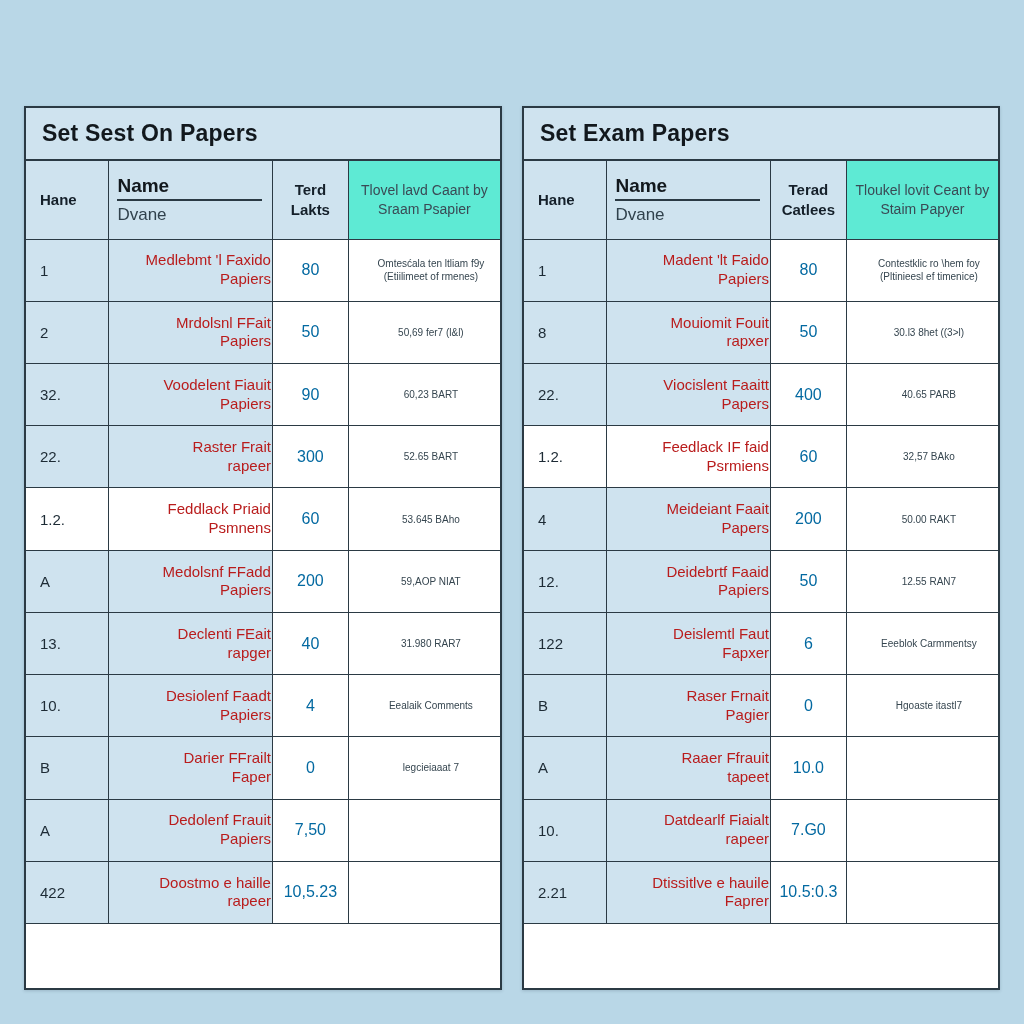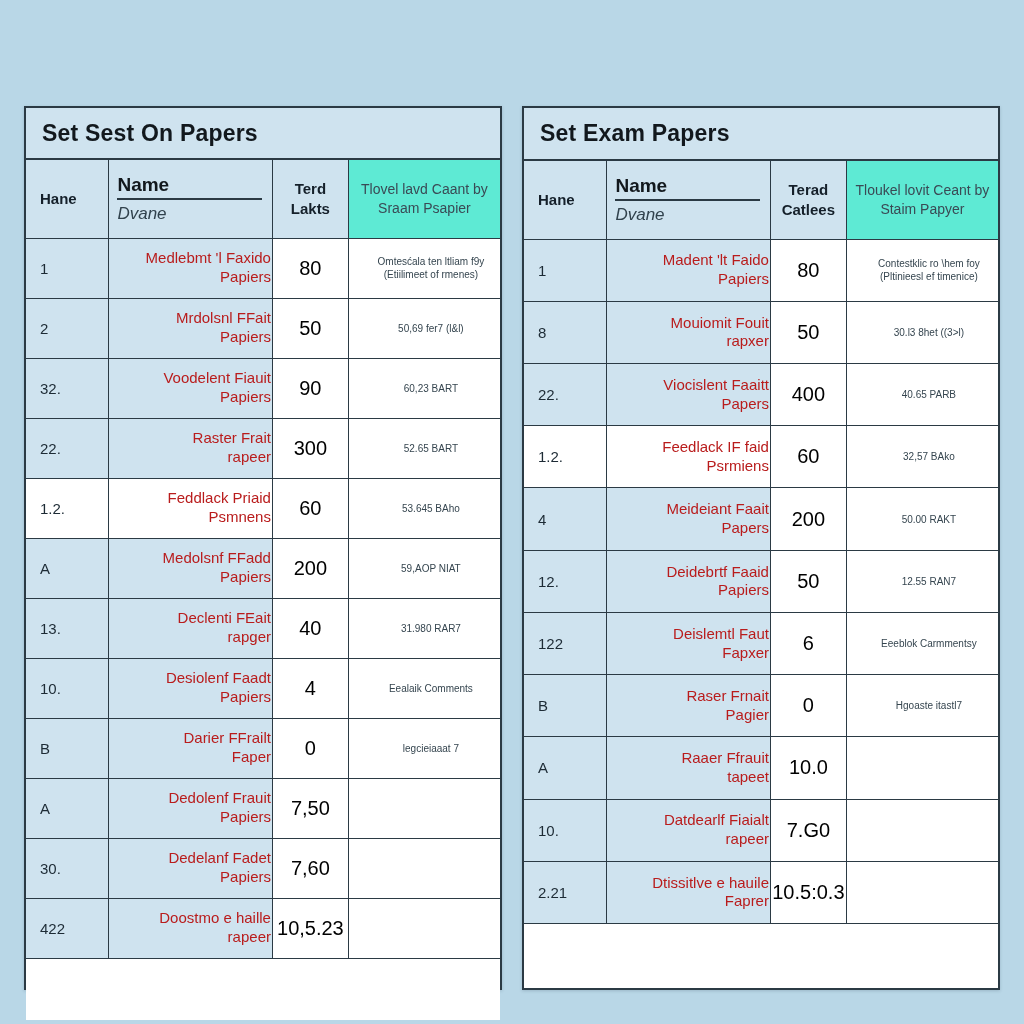--- a/index.html
+++ b/index.html
@@ -93,21 +93,20 @@
     border-bottom: 2px solid #2b3a44;
     padding-bottom: 2px;
     display: block;
   }
   .hdr-name-sub {
     font-size: 17px;
     font-weight: normal;
     color: #31424d;
     display: block;
     padding-top: 4px;
-    font-style: italic;
   }
   .hdr-terd {
     font-size: 15px;
     font-weight: bold;
     color: #15202a;
     text-align: center;
     line-height: 1.35;
   }
   .hdr-note {
     background: #5eead4;
@@ -132,22 +131,22 @@
     padding-left: 14px;
   }
   td.c2 {
     font-size: 15px;
     color: #b91c1c;
     text-align: right;
     padding-left: 8px;
     line-height: 1.25;
   }
   td.c3 {
-    font-size: 20px;
-    color: #000000;
+    font-size: 16px;
+    color: #0369a1;
     text-align: center;
   }
   td.c4 {
     font-size: 10px;
     color: #35454f;
     text-align: center;
     padding-left: 14px;
     line-height: 1.3;
   }
   td.c4 .sub { display: block; }
@@ -304,32 +303,20 @@
               <div>Dedolenf Frauit</div>
               <div>Papiers</div>
             </td>
             <td class="c3">7,50</td>
             <td class="c4">
               <span class="sub"></span>
               <span class="sub"></span>
             </td>
           </tr>
           <tr>
-            <td class="c1">30.</td>
-            <td class="c2">
-              <div>Dedelanf Fadet</div>
-              <div>Papiers</div>
-            </td>
-            <td class="c3">7,60</td>
-            <td class="c4">
-              <span class="sub"></span>
-              <span class="sub"></span>
-            </td>
-          </tr>
-          <tr>
             <td class="c1">422</td>
             <td class="c2">
               <div>Doostmo e haille</div>
               <div>rapeer</div>
             </td>
             <td class="c3">10,5.23</td>
             <td class="c4">
               <span class="sub"></span>
               <span class="sub"></span>
             </td>

